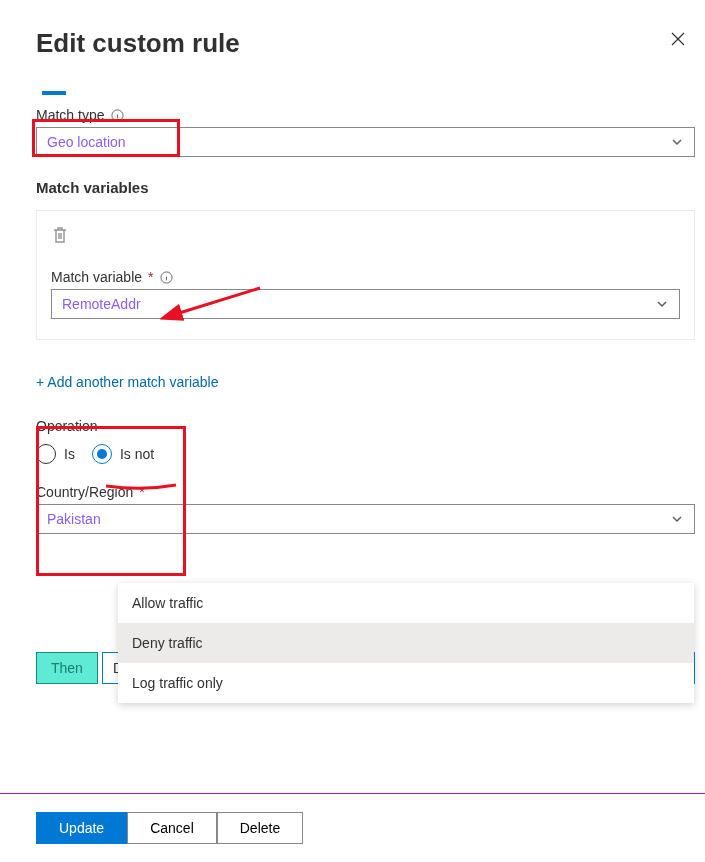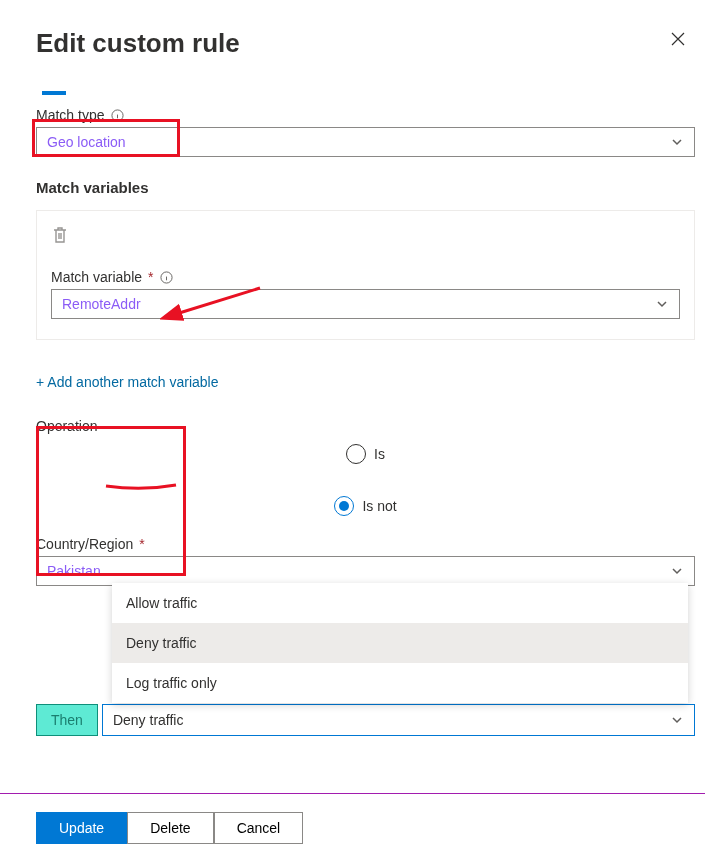--- a/index.html
+++ b/index.html
@@ -98,25 +98,24 @@
     .var-card .select { height: 30px; gap: 47px; }
     .add-link {
       color: #0369a1;
       font-size: 14px;
       cursor: pointer;
       margin: 34px 0 12px 0;
       display: inline-block;
     }
     .radio-row {
       display: flex;
-      gap: 32px;
+      gap: 17px;
       align-items: center;
       margin-top: 6px;
       margin-bottom: 20px;
-      flex-direction: column;
     }
     .radio-item {
       display: flex;
       align-items: center;
       gap: 8px;
       cursor: pointer;
     }
     .radio-circle {
       width: 20px; height: 20px;
       border-radius: 50%;
@@ -124,21 +123,21 @@
       display: flex; align-items: center; justify-content: center;
     }
     .radio-circle.checked { border-color: #0078d4; }
     .radio-dot {
       width: 10px; height: 10px;
       border-radius: 50%;
       background: #0078d4;
     }
     .dropdown-menu {
       position: absolute;
-      left: 112px;
+      left: 118px;
       top: 583px;
       width: 576px;
       background: #fff;
       box-shadow: 0 2px 8px rgba(0,0,0,0.18);
       z-index: 60;
     }
     .dropdown-item {
       padding: 12px 14px;
       font-size: 14px;
       cursor: pointer;
@@ -319,22 +318,22 @@
 </div>
 
 <div class="dropdown-menu">
   <div class="dropdown-item">Allow traffic</div>
   <div class="dropdown-item hover">Deny traffic</div>
   <div class="dropdown-item">Log traffic only</div>
 </div>
 
 <div class="footer">
   <button class="btn btn-primary">Update</button>
+  <button class="btn">Cancel</button>
   <button class="btn">Delete</button>
-  <button class="btn">Cancel</button>
 </div>
 
 <div class="red-box" style="left:32px; top:119px; width:148px; height:38px;"></div>
 <div class="red-box" style="left:36px; top:426px; width:150px; height:150px;"></div>
 
 <svg class="arrow" style="left:160px; top:282px;" width="110" height="40">
   <defs>
       <marker id="ah1" markerWidth="10" markerHeight="10" refX="2" refY="3" orient="auto">
         <path d="M0,0 L0,6 L8,3 z" fill="#e81123"></path>
       </marker>

